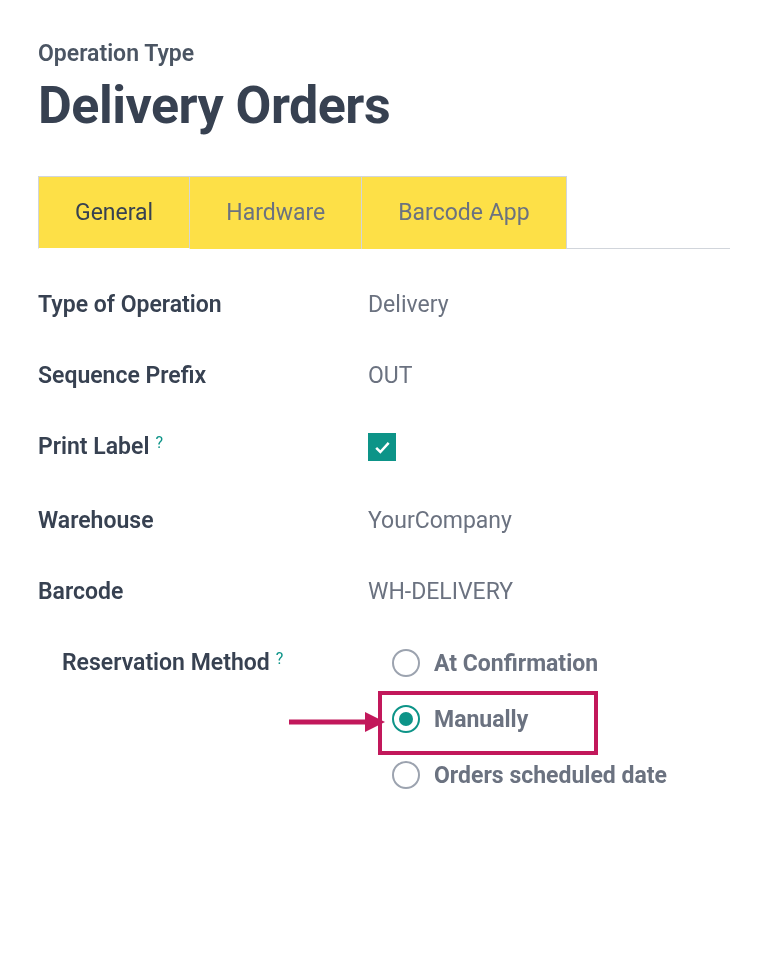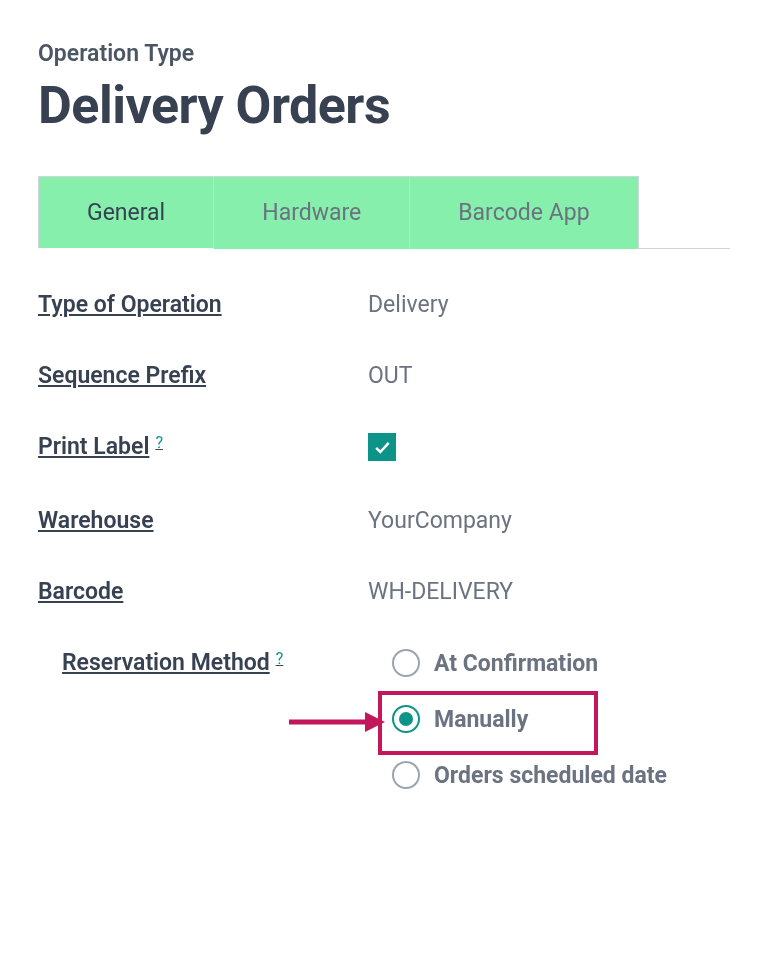--- a/index.html
+++ b/index.html
@@ -30,29 +30,29 @@
       color: #374151;
       margin-bottom: 40px;
       letter-spacing: -0.5px;
     }
     .tabs {
       display: flex;
       border-bottom: 1px solid #d1d5db;
       margin-bottom: 0;
     }
     .tab {
-      padding: 22px 48px;
+      padding: 22px 36px;
       font-size: 23px;
       color: #6b7280;
       cursor: pointer;
       border: 1px solid transparent;
       border-bottom: none;
       position: relative;
       margin-bottom: -1px;
-      background: #86efac;
+      background: #fde047;
     }
     .tab.active {
       color: #374151;
       border: 1px solid #d1d5db;
       border-bottom: 1px solid #ffffff;
       border-top: 1px solid #d1d5db;
     }
     .tab:not(.active) {
       border: 1px solid #d1d5db;
       border-bottom: none;
@@ -70,21 +70,20 @@
       margin-bottom: 44px;
     }
     .field-label {
       width: 330px;
       font-size: 23px;
       font-weight: 600;
       color: #374151;
       display: flex;
       align-items: baseline;
       gap: 6px;
-      text-decoration: underline;
     }
     .field-value {
       font-size: 23px;
       color: #6b7280;
       flex: 1;
     }
     .help-icon {
       color: #0d9488;
       font-size: 16px;
       font-weight: 400;

